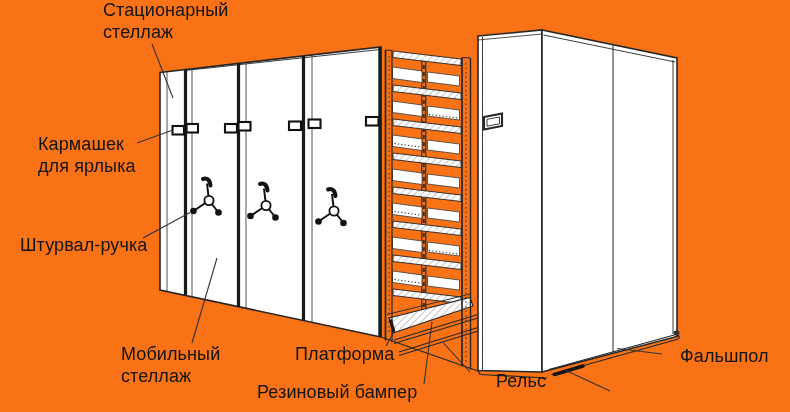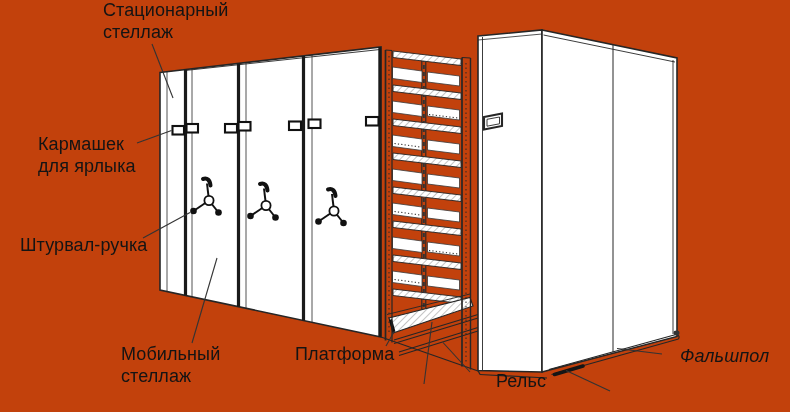--- a/index.html
+++ b/index.html
@@ -1,17 +1,17 @@
 <!DOCTYPE html>
 <html><head>
 <meta charset="utf-8">
 <style>
   html,body{margin:0;padding:0;background:#fff;}
   .stage{
-    position:relative;width:790px;height:412px;background:#c2410c;
+    position:relative;width:790px;height:412px;background:#f97316;
     font-family:"Liberation Sans", sans-serif;overflow:hidden;
   }
   .stage svg{position:absolute;left:0;top:0;}
   .lbl{
     position:absolute;color:#141414;font-size:18px;line-height:21.5px;
     letter-spacing:.1px;
   }
   .nw{white-space:nowrap;margin-left:18px;}
 </style>
 </head>
@@ -194,18 +194,19 @@
   <div class="lbl" style="left:103px;top:0px;width:150px;">Стационарный стеллаж</div>
 
   <div class="lbl" style="left:38px;top:134px;width:100px;">Кармашек для ярлыка</div>
 
   <div class="lbl nw" style="left:2px;top:235px;">Штурвал-ручка</div>
 
   <div class="lbl nw" style="left:277px;top:344px;">Платформа</div>
 
   <div class="lbl" style="left:121px;top:344px;width:112px;">Мобильный стеллаж</div>
 
+  <div class="lbl nw" style="left:239px;top:382px;">Резиновый бампер</div>
 
   <div class="lbl nw" style="left:478px;top:371px;">Рельс</div>
 
-  <div class="lbl nw" style="left:662px;top:346px;font-style:italic;">Фальшпол</div>
+  <div class="lbl nw" style="left:662px;top:346px;">Фальшпол</div>
 
 </div>
 
 </body></html>

